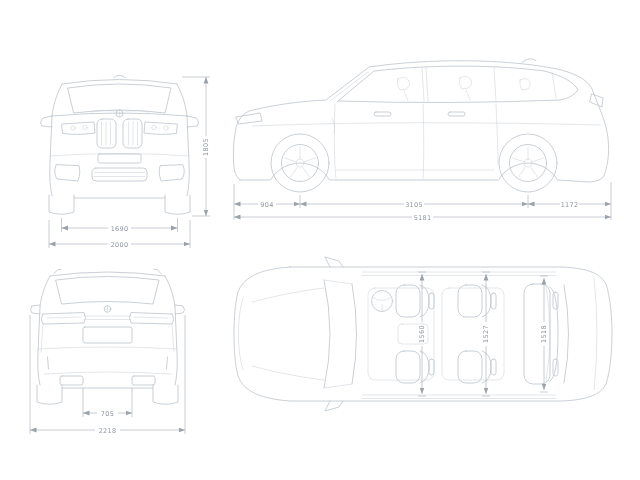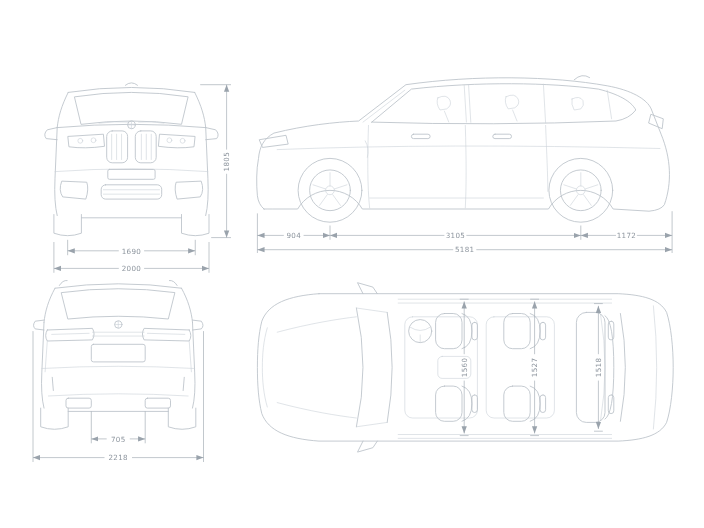--- a/index.html
+++ b/index.html
@@ -69,21 +69,21 @@
         <line x1="99" y1="178" x2="158" y2="178" marker-end="url(#arF)"></line>
         <text class="dim-label" x="87.5" y="180.5" text-anchor="middle">2000</text>
         <path d="M150,11 H178 M160,150 H178"></path>
         <line x1="174" y1="70" x2="174" y2="11" marker-end="url(#arF)"></line>
         <line x1="174" y1="92" x2="174" y2="150" marker-end="url(#arF)"></line>
         <text class="dim-label" x="174" y="83.3" transform="rotate(-90 174 81)" text-anchor="middle">1805</text>
       </g>
     </svg>
   </figure>
 
-  <figure class="view" style="left:222px;top:30px">
+  <figure class="view" style="left:222px;top:20px">
     <svg width="400" height="200" viewBox="0 0 400 200">
       <defs>
         <marker id="arS" markerWidth="7" markerHeight="6" refX="6.5" refY="3" orient="auto" markerUnits="userSpaceOnUse">
           <path d="M0,0.6 L6.5,3 L0,5.4 Z" class="dim-arrow"></path>
         </marker>
       </defs>
       <g class="car">
         <path d="M18,160 Q13,156 12,148 C11,138 11,124 13,114 C14,103 18,96 27,91 C55,84 82,81 104,80 L147,47 C210,38 280,39 330,48 C352,52 366,60 370,69 L379,92 C388,114 389,136 382,156 Q379,161 368,162 L335.4,160 A34,34 0 0 0 276.6,160 L107.4,160 A34,34 0 0 0 48.6,160 L26,160 Q20,160 18,160 Z"></path>
         <g>
           <circle cx="78" cy="143" r="29"></circle>
@@ -122,21 +122,21 @@
         <line x1="338" y1="184" x2="306" y2="184" marker-end="url(#arS)"></line>
         <line x1="357" y1="184" x2="389" y2="184" marker-end="url(#arS)"></line>
         <text class="dim-label" x="347.5" y="186.5" text-anchor="middle">1172</text>
         <line x1="190" y1="197" x2="12" y2="197" marker-end="url(#arS)"></line>
         <line x1="211" y1="197" x2="389" y2="197" marker-end="url(#arS)"></line>
         <text class="dim-label" x="200.5" y="199.5" text-anchor="middle">5181</text>
       </g>
     </svg>
   </figure>
 
-  <figure class="view" style="left:20px;top:243px">
+  <figure class="view" style="left:20px;top:257px">
     <svg width="185" height="190" viewBox="0 0 185 190">
       <defs>
         <marker id="arR" markerWidth="7" markerHeight="6" refX="6.5" refY="3" orient="auto" markerUnits="userSpaceOnUse">
           <path d="M0,0.6 L6.5,3 L0,5.4 Z" class="dim-arrow"></path>
         </marker>
       </defs>
       <g class="car">
         <path d="M30,19 Q87.5,11 145,19"></path>
         <path d="M34,16.5 q3,-5 7,-4.5 M141,16.5 q-3,-5 -7,-4.5"></path>
         <path d="M30,19 C24,30 21,40 20,50 M145,19 C151,30 154,40 155,50"></path>

